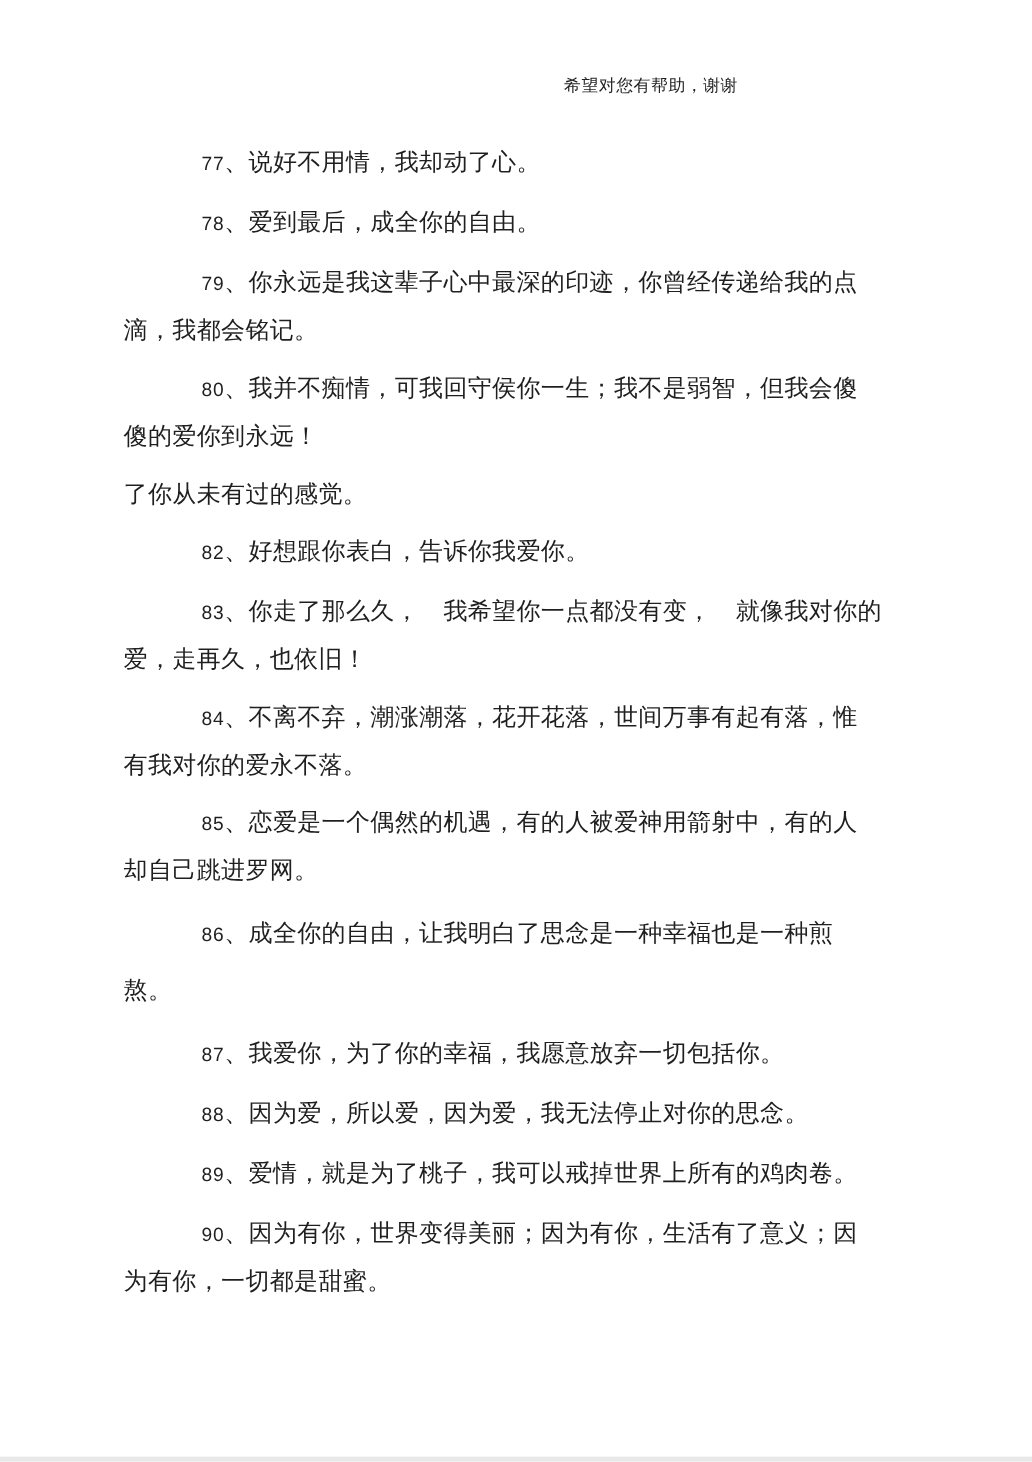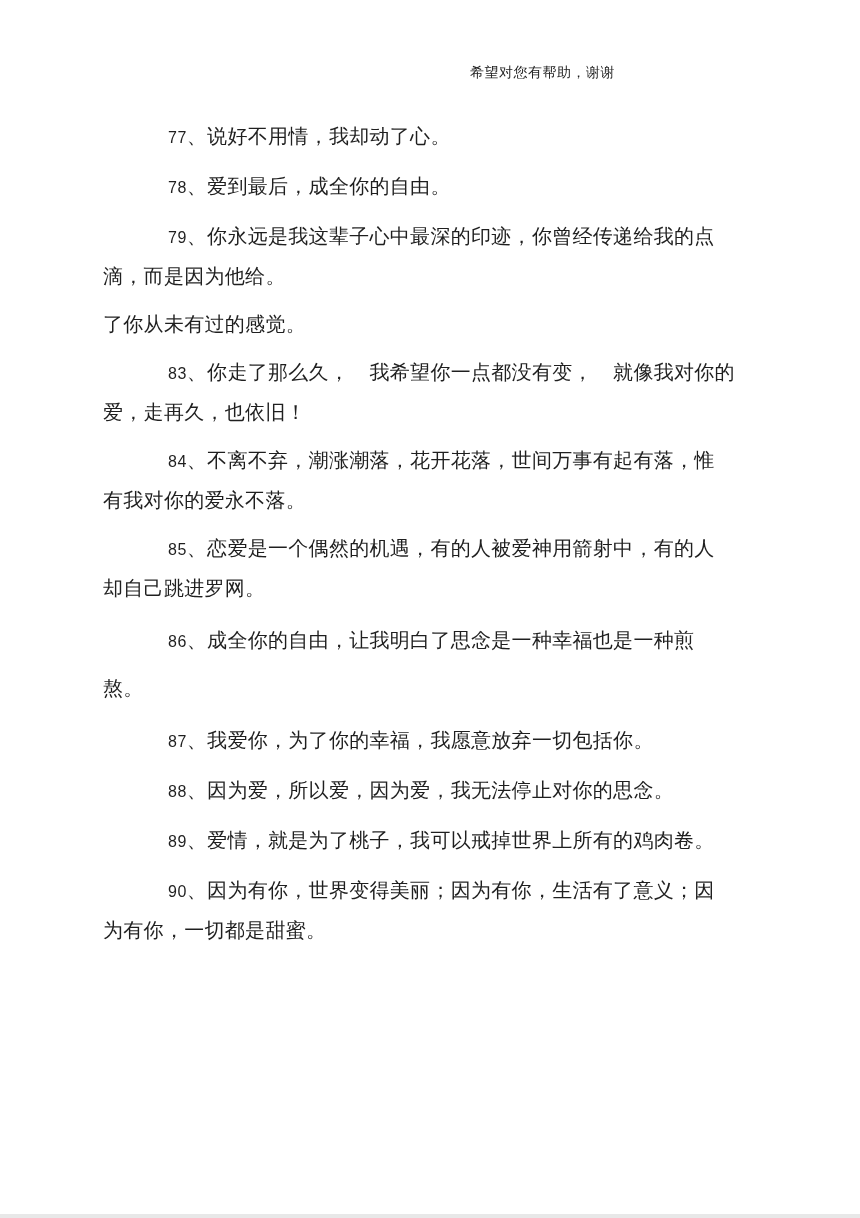--- a/index.html
+++ b/index.html
@@ -56,28 +56,35 @@
     <p class="quote">
         <span class="line first"><span class="num">77</span><span>、说好不用情，我却动了心。</span></span>
       </p>
 
     <p class="quote">
         <span class="line first"><span class="num">78</span><span>、爱到最后，成全你的自由。</span></span>
       </p>
 
     <p class="quote">
         <span class="line first"><span class="num">79</span><span>、你永远是我这辈子心中最深的印迹，你曾经传递给我的点</span></span>
-        <span class="line">滴，而是因为他给。</span>
+        <span class="line">滴，我都会铭记。</span>
       </p>
 
+    <p class="quote">
+        <span class="line first"><span class="num">80</span><span>、我并不痴情，可我回守侯你一生；我不是弱智，但我会傻</span></span>
+        <span class="line">傻的爱你到永远！</span>
+      </p>
 
     <p class="quote">
         <span class="line">了你从未有过的感觉。</span>
       </p>
 
+    <p class="quote">
+        <span class="line first"><span class="num">82</span><span>、好想跟你表白，告诉你我爱你。</span></span>
+      </p>
 
     <p class="quote">
         <span class="line first"><span class="num">83</span><span>、你走了那么久，　我希望你一点都没有变，　就像我对你的</span></span>
         <span class="line">爱，走再久，也依旧！</span>
       </p>
 
     <p class="quote">
         <span class="line first"><span class="num">84</span><span>、不离不弃，潮涨潮落，花开花落，世间万事有起有落，惟</span></span>
         <span class="line">有我对你的爱永不落。</span>
       </p>

